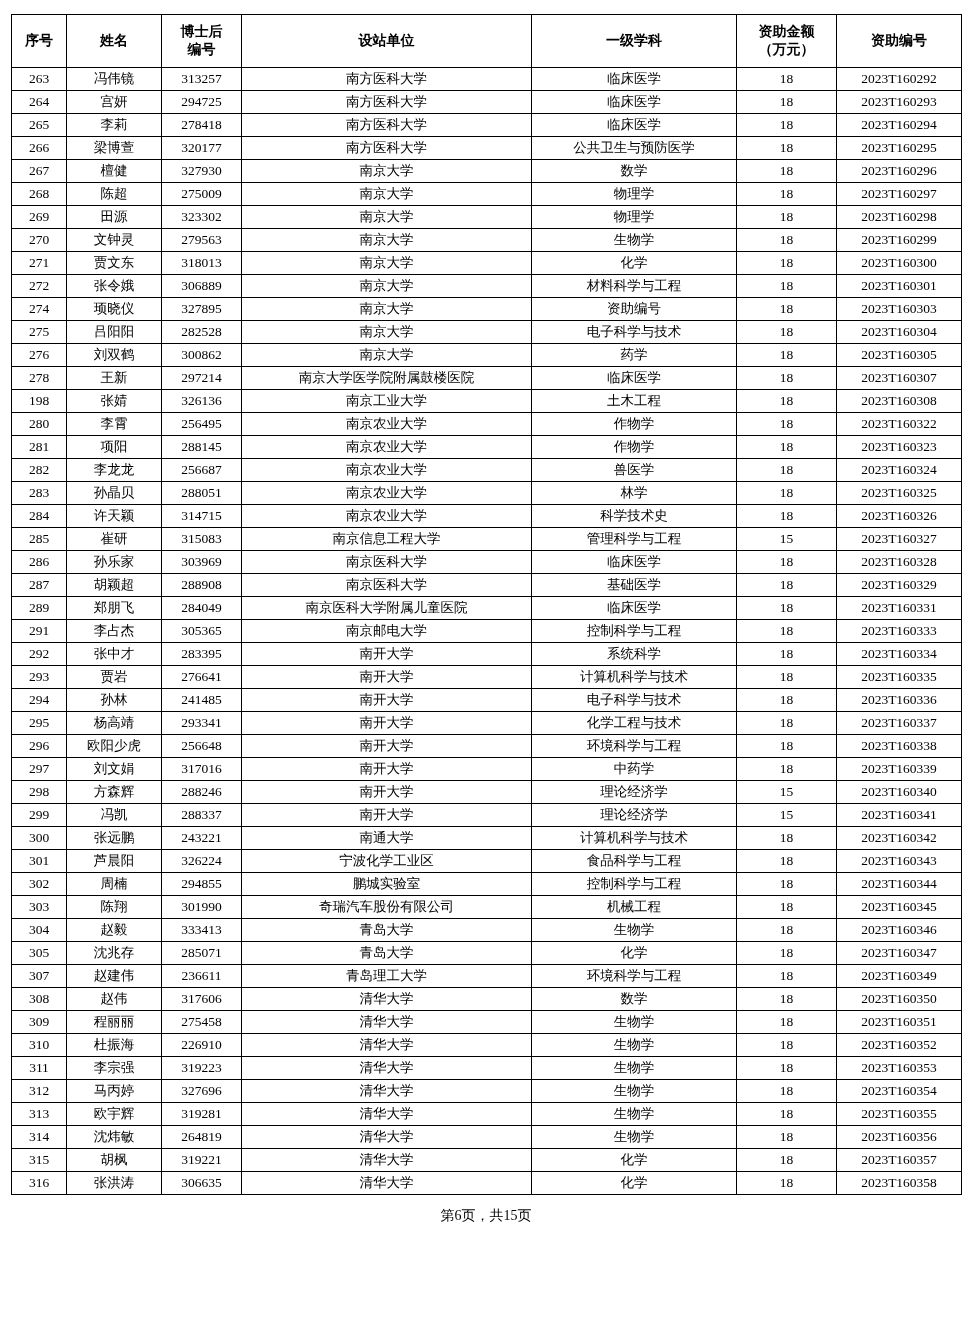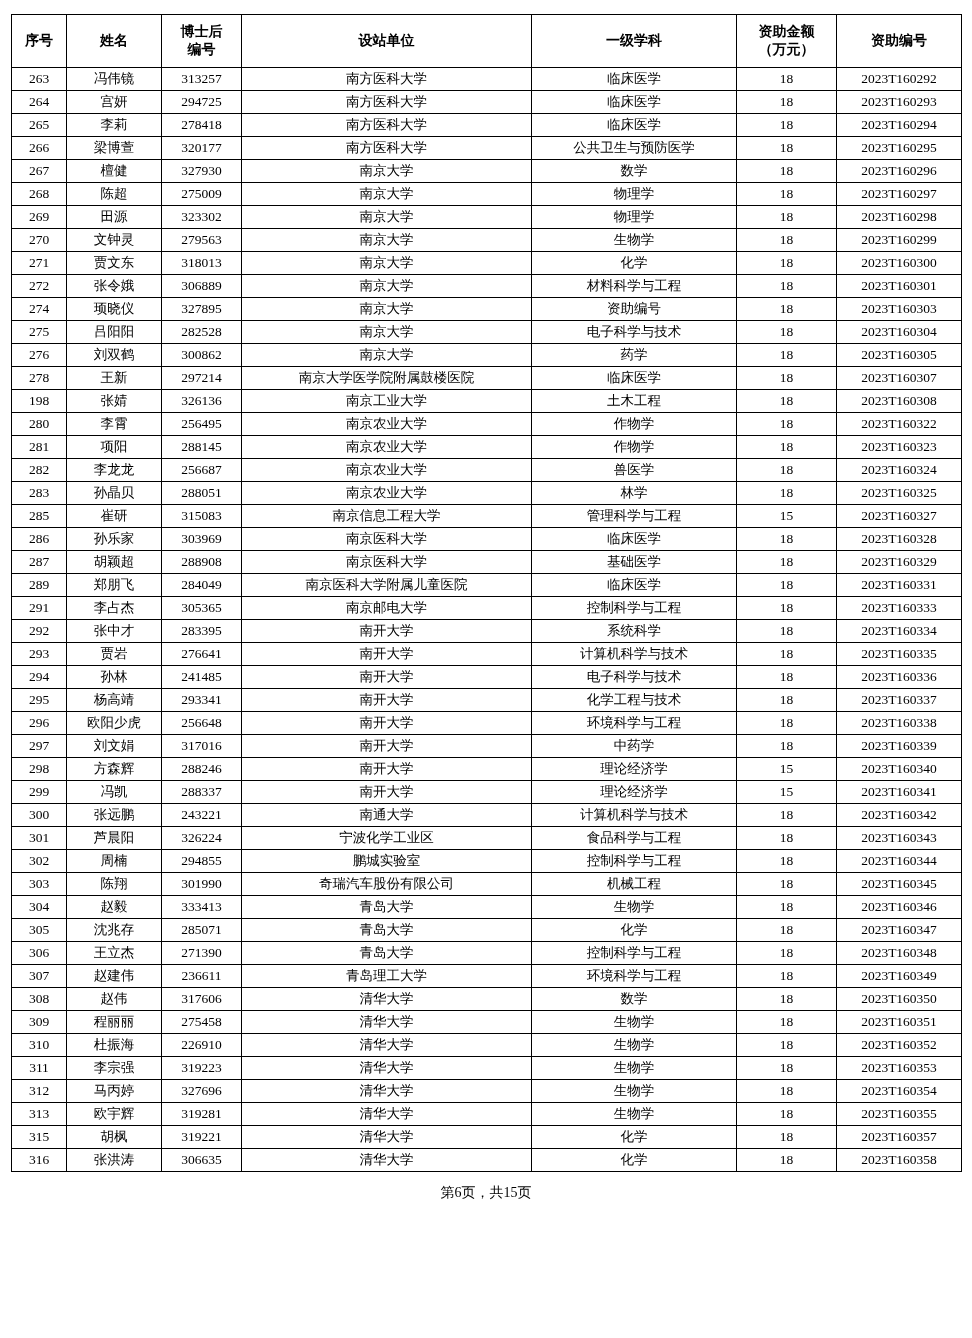--- a/index.html
+++ b/index.html
@@ -245,20 +245,29 @@
         <tr>
           <td>283</td>
           <td>孙晶贝</td>
           <td>288051</td>
           <td>南京农业大学</td>
           <td>林学</td>
           <td>18</td>
           <td>2023T160325</td>
         </tr>
         <tr>
+          <td>284</td>
+          <td>许天颖</td>
+          <td>314715</td>
+          <td>南京农业大学</td>
+          <td>科学技术史</td>
+          <td>18</td>
+          <td>2023T160326</td>
+        </tr>
+        <tr>
           <td>285</td>
           <td>崔研</td>
           <td>315083</td>
           <td>南京信息工程大学</td>
           <td>管理科学与工程</td>
           <td>15</td>
           <td>2023T160327</td>
         </tr>
         <tr>
           <td>286</td>
@@ -416,29 +425,20 @@
         <tr>
           <td>305</td>
           <td>沈兆存</td>
           <td>285071</td>
           <td>青岛大学</td>
           <td>化学</td>
           <td>18</td>
           <td>2023T160347</td>
         </tr>
         <tr>
-          <td>306</td>
-          <td>王立杰</td>
-          <td>271390</td>
-          <td>青岛大学</td>
-          <td>控制科学与工程</td>
-          <td>18</td>
-          <td>2023T160348</td>
-        </tr>
-        <tr>
           <td>307</td>
           <td>赵建伟</td>
           <td>236611</td>
           <td>青岛理工大学</td>
           <td>环境科学与工程</td>
           <td>18</td>
           <td>2023T160349</td>
         </tr>
         <tr>
           <td>308</td>
@@ -486,20 +486,29 @@
           <td>2023T160354</td>
         </tr>
         <tr>
           <td>313</td>
           <td>欧宇辉</td>
           <td>319281</td>
           <td>清华大学</td>
           <td>生物学</td>
           <td>18</td>
           <td>2023T160355</td>
+        </tr>
+        <tr>
+          <td>314</td>
+          <td>沈炜敏</td>
+          <td>264819</td>
+          <td>清华大学</td>
+          <td>生物学</td>
+          <td>18</td>
+          <td>2023T160356</td>
         </tr>
         <tr>
           <td>315</td>
           <td>胡枫</td>
           <td>319221</td>
           <td>清华大学</td>
           <td>化学</td>
           <td>18</td>
           <td>2023T160357</td>
         </tr>

